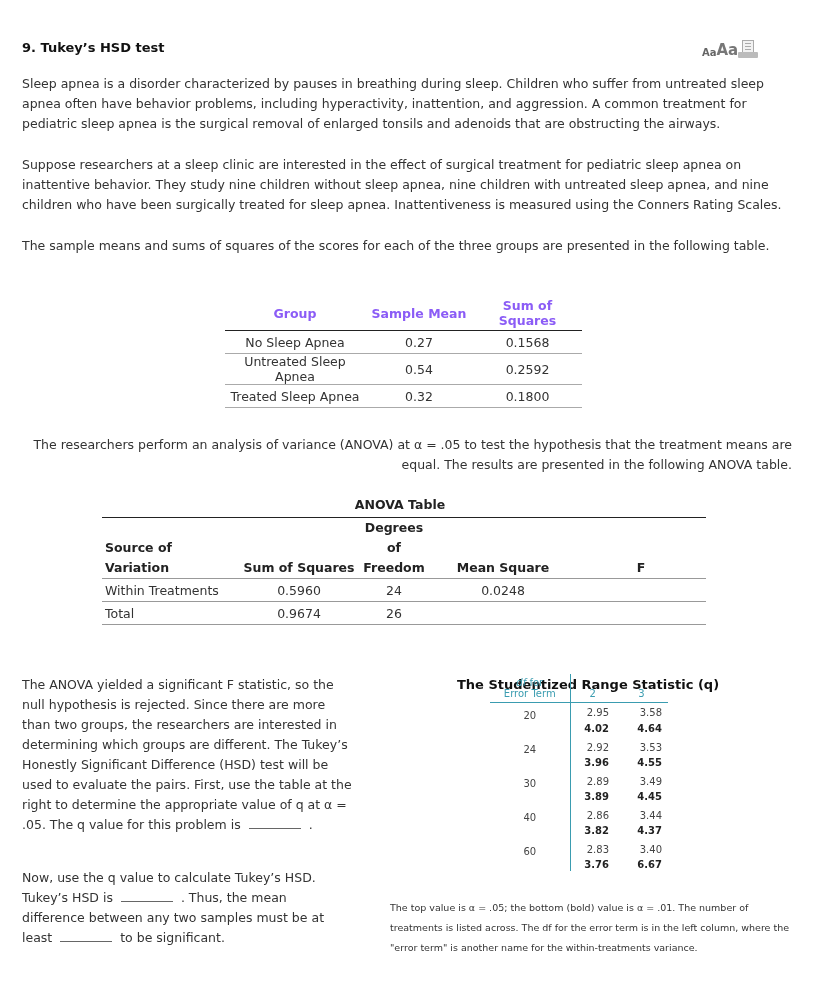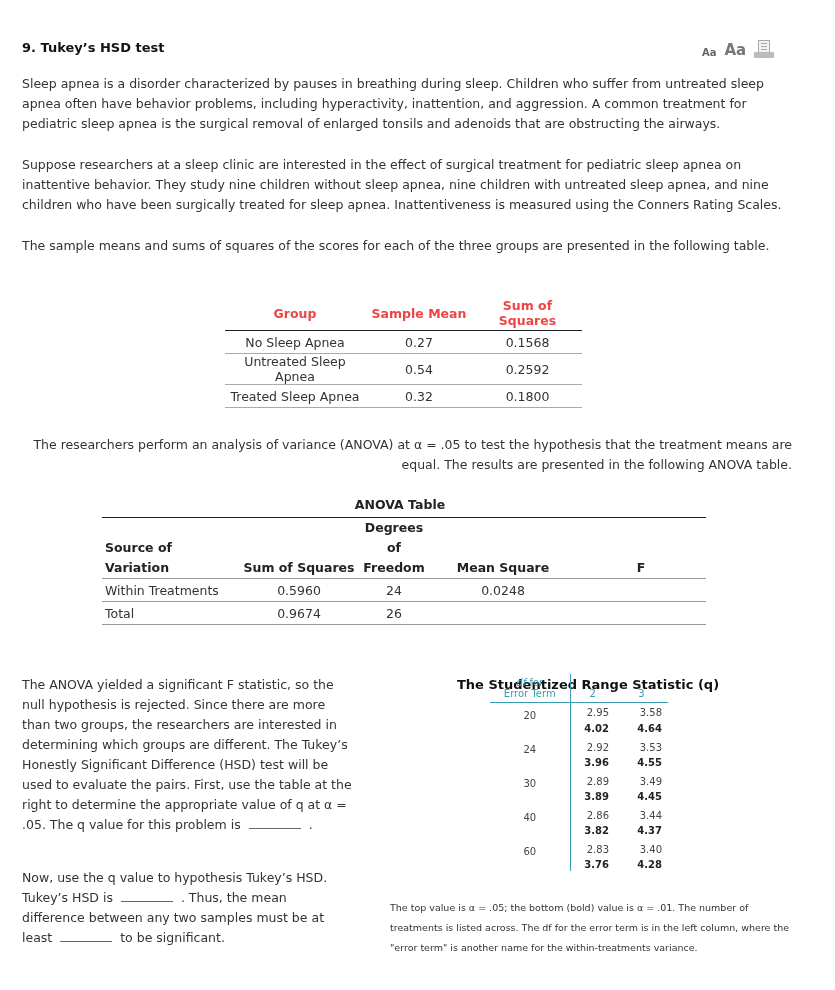--- a/index.html
+++ b/index.html
@@ -5,32 +5,32 @@
     * { box-sizing: border-box; margin: 0; padding: 0; }
     body {
       width: 835px; height: 990px; background: #ffffff;
       font-family: "DejaVu Sans", sans-serif; color: #333333;
       font-size: 12.5px; position: relative; overflow: hidden;
     }
     .abs { position: absolute; }
     .title {
       left: 22px; top: 40px; font-weight: bold; font-size: 13px; color: #111;
     }
-    .tools { left: 702px; top: 40px; display: flex; align-items: flex-end; gap: 8px; color: #777; }
+    .tools { left: 702px; top: 40px; display: flex; align-items: flex-end; color: #777; }
     .aa-small { font-size: 10px; font-weight: bold; color: #666; cursor: pointer; }
     .aa-large { font-size: 15px; font-weight: bold; color: #777; cursor: pointer; line-height: 1; }
     .print-icon { width: 20px; height: 18px; position: relative; cursor: pointer; }
     .print-icon .paper { position: absolute; left: 4px; top: 0; width: 12px; height: 13px; border: 1px solid #aaa; background: #f2f2f2; }
     .print-icon .paper i { display: block; height: 1px; background: #aaa; margin: 2px 2px 0 2px; }
     .print-icon .base { position: absolute; left: 0; top: 12px; width: 20px; height: 6px; background: #bbb; border-radius: 1px; }
     p.para { position: absolute; left: 22px; width: 770px; line-height: 20px; }
 
     table { border-collapse: collapse; }
     .t1 { left: 225px; top: 296px; width: 357px; }
-    .t1 th { font-weight: bold; color: #ef4444; padding: 2px 0 2px 0; text-align: center; border-bottom: 1.5px solid #222; height: 22px; }
+    .t1 th { font-weight: bold; color: #8b5cf6; padding: 2px 0 2px 0; text-align: center; border-bottom: 1.5px solid #222; height: 22px; }
     .t1 td { text-align: center; height: 23px; border-bottom: 1px solid #aaa; color: #333; }
 
     .anova-title { left: 95px; top: 497px; width: 610px; text-align: center; font-weight: bold; color: #222; }
     .t2 { left: 102px; top: 517px; width: 604px; }
     .t2 th { font-weight: bold; color: #222; text-align: center; vertical-align: bottom; line-height: 20px; padding: 0; border-bottom: 1px solid #999; }
     .t2 th.left { text-align: left; padding-left: 3px; }
     .t2 thead tr:first-child th { border-top: 1.5px solid #222; }
     .t2 td { text-align: center; height: 23px; border-bottom: 1px solid #999; color: #333; }
     .t2 td.left { text-align: left; padding-left: 3px; }
 
@@ -135,21 +135,21 @@
   </tbody>
 </table>
 
 <div class="abs lefttext" style="top:675px;">
   <span>The ANOVA yielded a significant F statistic, so the null hypothesis is rejected. Since there are more than two groups, the researchers are interested in determining which groups are different. The Tukey’s Honestly Significant Difference (HSD) test will be used to evaluate the pairs. First, use the table at the right to determine the appropriate value of q at α = .05. The q value for this problem is</span>
   <span class="blank"></span>
   <span>.</span>
 </div>
 
 <div class="abs lefttext" style="top:868px;">
-  <span>Now, use the q value to hypothesis Tukey’s HSD. Tukey’s HSD is</span>
+  <span>Now, use the q value to calculate Tukey’s HSD. Tukey’s HSD is</span>
   <span class="blank"></span>
   <span>. Thus, the mean difference between any two samples must be at least</span>
   <span class="blank"></span>
   <span>to be significant.</span>
 </div>
 
 <div class="abs q-title">The Studentized Range Statistic (q)</div>
 
 <table class="abs qtable">
   <thead>
@@ -224,18 +224,18 @@
         <td></td>
       </tr>
       <tr>
         <td class="df" style="padding-top:4px">60</td>
         <td class="v divider">2.83</td>
         <td class="v">3.40</td>
       </tr>
       <tr class="bold">
         <td class="df"></td>
         <td class="v divider">3.76</td>
-        <td class="v">4.28</td>
+        <td class="v">6.67</td>
       </tr>
     </tbody>
 </table>
 
 <div class="abs note">The top value is α = .05; the bottom (bold) value is α = .01. The number of treatments is listed across. The df for the error term is in the left column, where the "error term" is another name for the within-treatments variance.</div>
 
 </body></html>

